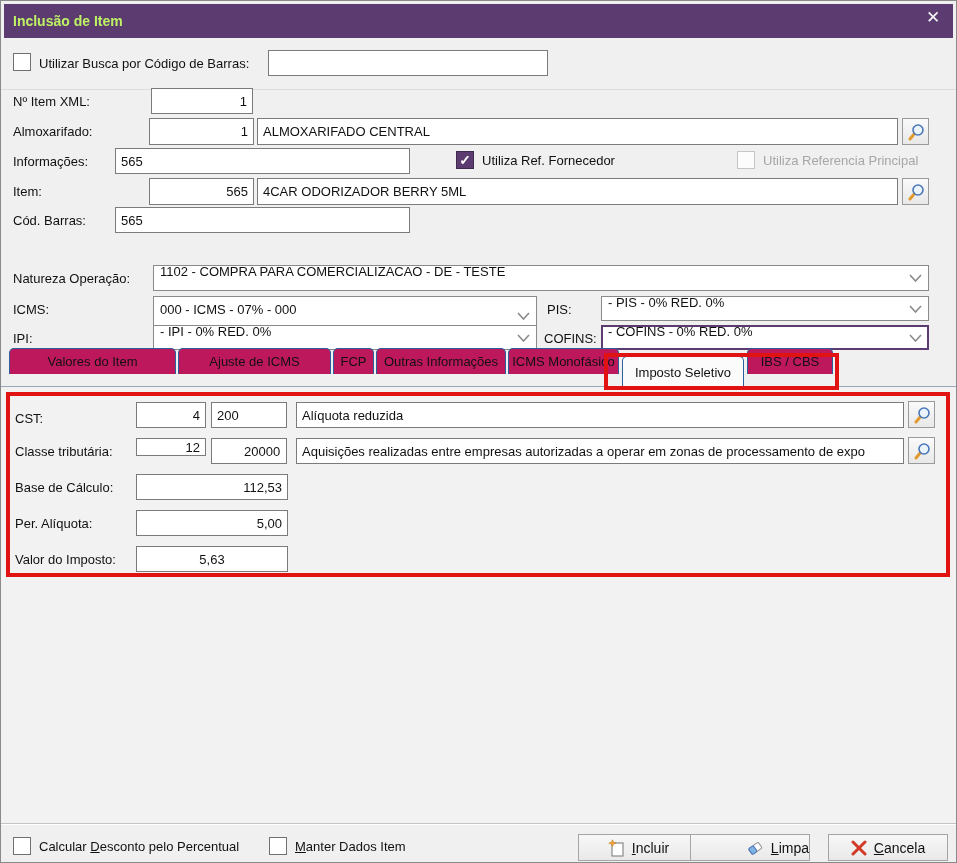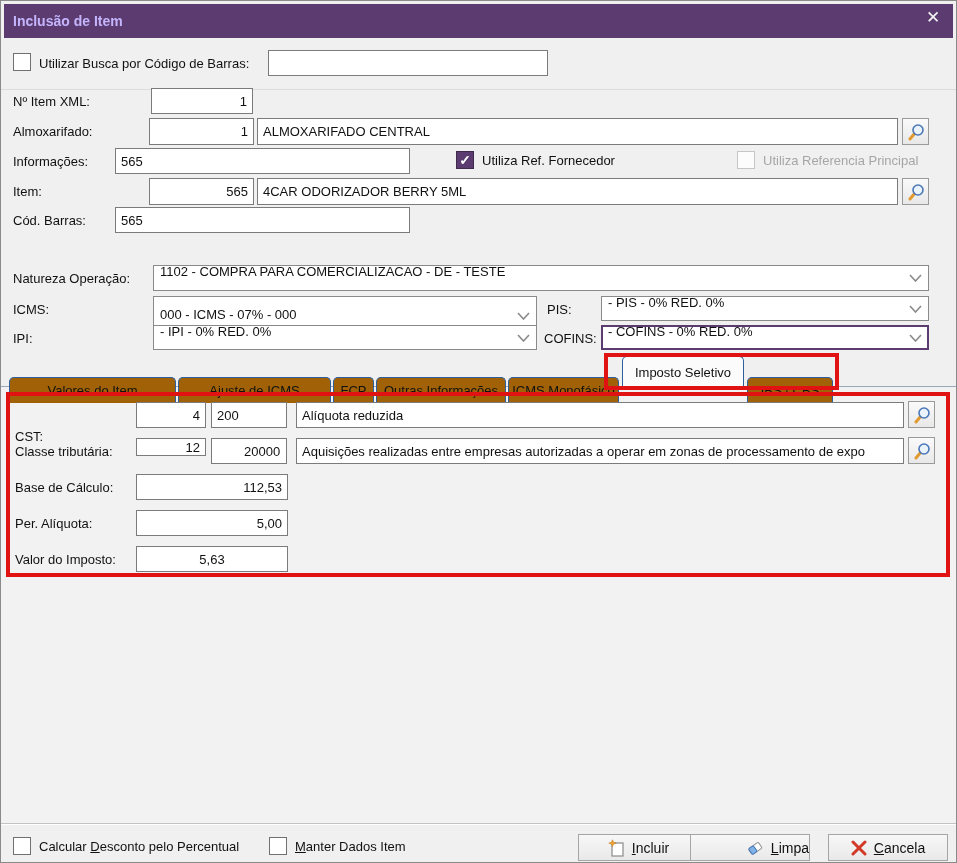--- a/index.html
+++ b/index.html
@@ -6,21 +6,21 @@
   html,body { background:#cfcfcf; font-family:"Liberation Sans", sans-serif; }
   .window {
     position:relative; width:957px; height:863px; background:#f0f0f0;
     border:1px solid #8a8a8a; overflow:hidden; font-size:13px; color:#111;
   }
   .titlebar {
     position:absolute; left:3px; top:3px; right:3px; height:34px;
     background:#5c3c70; display:flex; align-items:center;
   }
   .titlebar .title {
-    margin-left:9px; font-weight:bold; font-size:14px; color:#c4b5fd;
+    margin-left:9px; font-weight:bold; font-size:14px; color:#bef264;
   }
   .close-btn {
     position:absolute; right:10px; top:5px; width:26px; height:24px;
     color:#f2f2f2; font-size:17px; line-height:24px; text-align:center; cursor:pointer;
   }
   .lbl { position:absolute; white-space:nowrap; }
   .lbl.dis { color:#a6a6a6; }
   .inp {
     position:absolute; border:1px solid #7b7b7b; background:#fff;
     font-family:"Liberation Sans", sans-serif; font-size:13px; color:#111;
@@ -52,21 +52,21 @@
     display:flex; align-items:center; justify-content:center;
   }
   .price-box {
     position:absolute; left:778px; top:47px; width:170px; height:33px;
     border:1px solid #ababab; background:#f0f0f0; text-align:center; line-height:16px;
   }
   .sep { position:absolute; left:0; right:0; height:1px; background:#dcdcdc; }
   .sep2 { position:absolute; left:0; right:0; height:2px; border-top:1px solid #c4c4c4; border-bottom:1px solid #ffffff; }
   
   .tab {
-    position:absolute; top:376px; height:26px; background:#a16207;
+    position:absolute; top:347px; height:26px; background:#be185d;
     border:1px solid #2c5f9c; border-bottom:none; border-radius:5px 5px 0 0;
     display:flex; align-items:center; justify-content:center;
     font-size:13px; cursor:pointer; overflow:hidden; white-space:nowrap;
   }
   .tab.active {
     top:355px; height:31px; background:#fbfbfb; z-index:5;
   }
   .tabline { position:absolute; left:0; right:0; top:385px; height:1px; background:#9aa7b8; }
   .tabpanel { position:absolute; left:0; right:0; top:386px; height:436px; background:#f2f2f2; }
   .redbox { position:absolute; border:4px solid #e01212; z-index:10; pointer-events:none; }
@@ -133,21 +133,21 @@
 
   <span class="lbl" style="left:12px; top:270px;">Natureza Operação:</span>
   <div class="sel" style="left:152px; top:264px; width:776px; height:26px;">
     <span>1102 - COMPRA PARA COMERCIALIZACAO - DE - TESTE</span>
     <svg class="chev" viewBox="0 0 13 8">
         <polyline points="1,1 6.5,7 12,1" fill="none" stroke="#8a8a8a" stroke-width="1.6"></polyline>
       </svg>
   </div>
 
   <span class="lbl" style="left:12px; top:301px;">ICMS:</span>
-  <div class="sel" style="left:152px; top:295px; width:384px; height:40px;align-items:flex-end;">
+  <div class="sel" style="left:152px; top:295px; width:384px; height:40px;">
     <span>000 - ICMS - 07% - 000</span>
     <svg class="chev" viewBox="0 0 13 8">
         <polyline points="1,1 6.5,7 12,1" fill="none" stroke="#8a8a8a" stroke-width="1.6"></polyline>
       </svg>
   </div>
   <span class="lbl" style="left:546px; top:301px;">PIS:</span>
   <div class="sel" style="left:600px; top:295px; width:328px; height:25px;">
     <span>- PIS - 0% RED. 0%</span>
     <svg class="chev" viewBox="0 0 13 8">
         <polyline points="1,1 6.5,7 12,1" fill="none" stroke="#8a8a8a" stroke-width="1.6"></polyline>
@@ -190,21 +190,21 @@
   <div class="tab active" style="left:621px; width:122px;">
       <span>Imposto Seletivo</span>
     </div>
   <div class="tab" style="left:746px; width:86px;">
       <span>IBS / CBS</span>
     </div>
 
   <div class="redbox" style="left:603px; top:352px; width:235px; height:37px;"></div>
   <div class="redbox" style="left:5px; top:391px; width:944px; height:185px;"></div>
 
-  <span class="lbl" style="left:14px; top:428px;">CST:</span>
+  <span class="lbl" style="left:14px; top:410px;">CST:</span>
   <input class="inp right" style="left: 135px; top: 401px; width: 70px; height: 26px;" value="4">
   <input class="inp" style="left: 210px; top: 401px; width: 76px; height: 26px;" value="200">
   <input class="inp" style="left: 295px; top: 401px; width: 608px; height: 26px;" value="Alíquota reduzida">
   <div class="mag-btn" style="left:907px; top:400px;">
     <span>
       <svg width="18" height="18" viewBox="0 0 18 18">
         <line x1="8" y1="10" x2="3" y2="16" stroke="#e09a30" stroke-width="3" stroke-linecap="round"></line>
         <circle cx="11" cy="7" r="5" fill="#eaf3fc" stroke="#4a77b8" stroke-width="1.6"></circle>
       </svg>
     </span>

